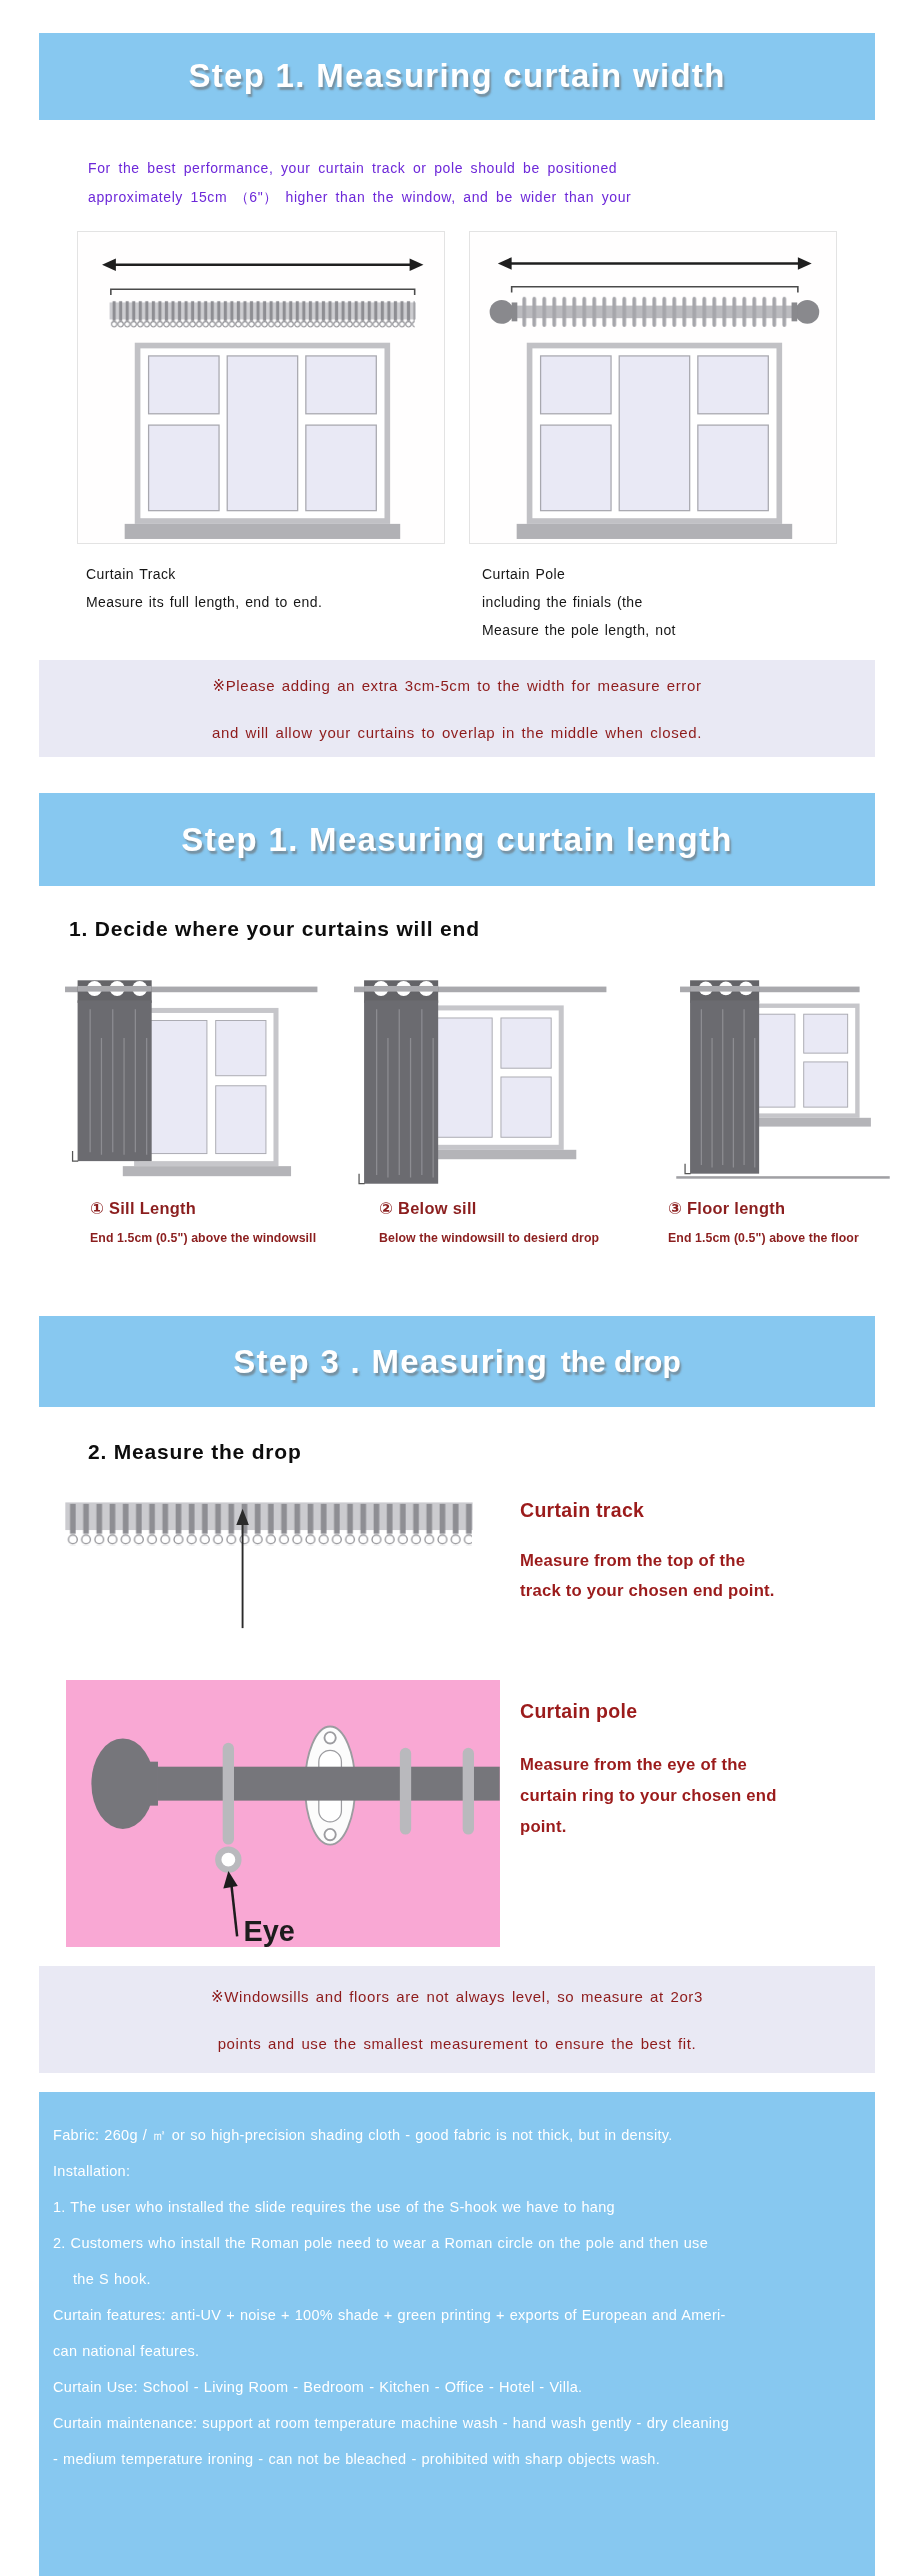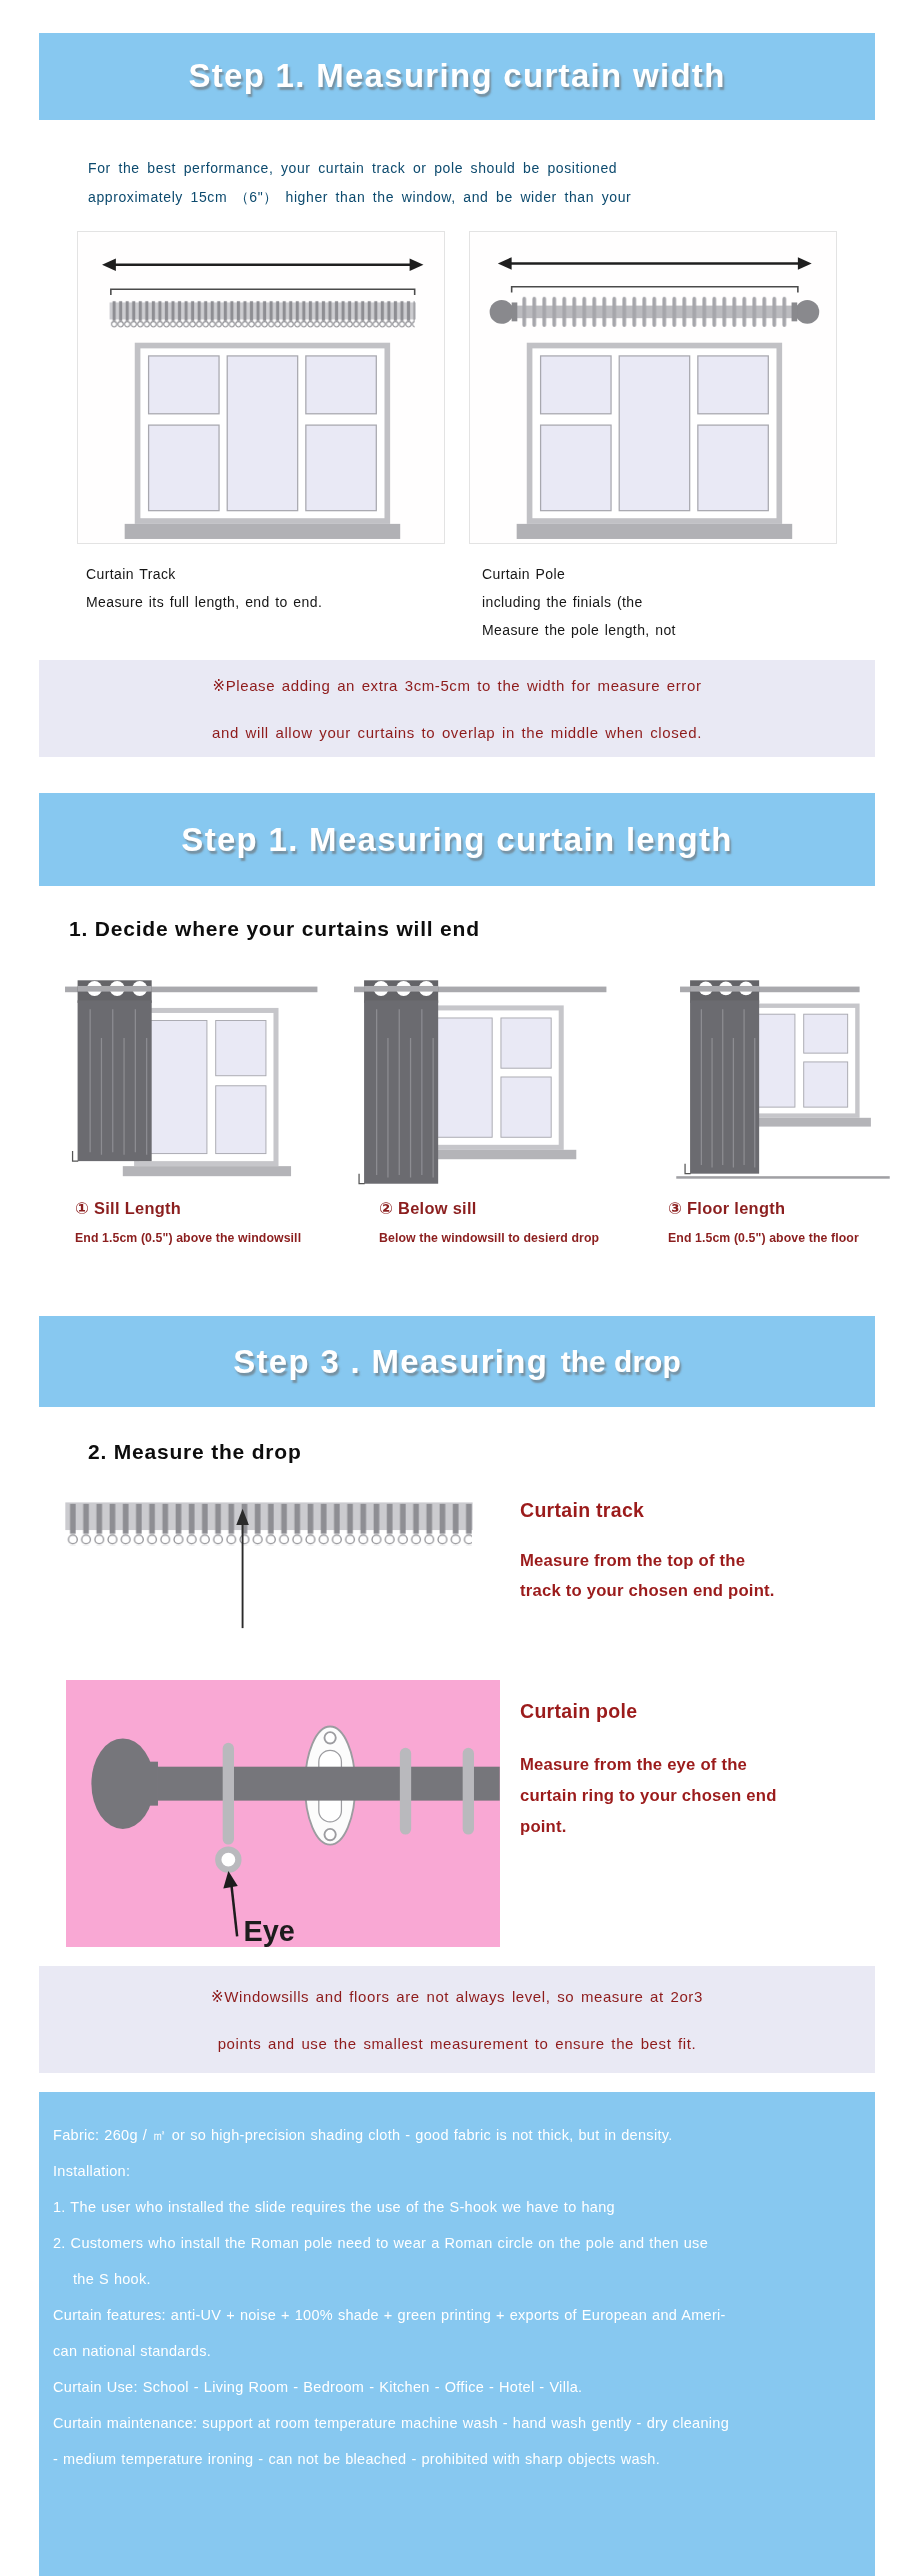--- a/index.html
+++ b/index.html
@@ -9,21 +9,21 @@
   .content{margin-left:39px;width:836px;}
 
   .banner{height:87px;background:#87c8f0;display:flex;align-items:center;justify-content:center;
           color:#fff;font-size:33px;font-weight:bold;letter-spacing:1.3px;
           text-shadow:1.9px 2.5px 1.9px rgba(105,105,105,.6);}
   .banner1{margin-top:12.6px;}
   .banner2{margin-top:36px;height:93px;}
   .banner3{margin-top:48px;height:91px;}
   .banner .sub{font-size:30px;letter-spacing:0;margin-left:12.6px;}
 
-  .intro{margin:34px 0 0 49px;font-size:14px;line-height:29px;color:#0c4a6e;
+  .intro{margin:34px 0 0 49px;font-size:14px;line-height:29px;color:#6d28d9;
          letter-spacing:0.6px;word-spacing:3.1px;}
 
   .cards{display:flex;margin-left:38px;margin-top:19px;gap:24px;}
   .card{width:368px;height:313px;border:0.6px solid #e3e3e3;background:#fffefe;box-sizing:border-box;}
 
   .caps{display:flex;margin-left:47px;margin-top:16.4px;font-size:14px;line-height:28px;
         color:#161616;letter-spacing:0.4px;word-spacing:1.3px;}
   .caps .col1{width:396px;}
   .caps .col2{flex:1;}
 
@@ -37,21 +37,21 @@
   .h2pos{margin:33px 0 0 49px;}
 
   .trio{position:relative;height:221px;margin-top:28px;}
   .trio .d1{position:absolute;left:21px;top:0;}
   .trio .d2{position:absolute;left:310px;top:0;}
   .trio .d3{position:absolute;left:637px;top:0;}
   .trio-caps{position:relative;height:69px;margin-top:8.8px;}
   .tcap{position:absolute;top:0;width:270px;color:#8b1e1e;}
   .tcap .t{font-size:16.4px;font-weight:bold;letter-spacing:0.3px;}
   .tcap .s{font-size:12.3px;font-weight:bold;margin-top:12.6px;letter-spacing:0.1px;}
-  .tc1{left:36px;} .tc2{left:340px;} .tc3{left:629px;}
+  .tc1{left:51px;} .tc2{left:340px;} .tc3{left:629px;}
 
   .trackrow{position:relative;height:146px;margin-top:26.4px;}
   .trackrow svg{position:absolute;left:14.5px;top:0;}
   .redtext{position:absolute;left:481px;top:8.8px;color:#9b1b1b;}
   .redtext .rt{font-size:19.5px;font-weight:bold;letter-spacing:0.3px;}
   .redtext .rl{font-size:16.7px;font-weight:bold;line-height:30px;margin-top:24px;letter-spacing:0.2px;}
 
   .polerow{position:relative;height:269px;margin-top:43px;}
   .panel{position:absolute;left:27px;top:0;width:434px;height:267px;background:#f9a8d4;}
   .polerow .redtext{top:20px;}
@@ -326,21 +326,21 @@
     <div>points and use the smallest measurement to ensure the best fit.</div>
   </div>
 
   <div class="footer">
     <div>Fabric: 260g / ㎡ or so high-precision shading cloth - good fabric is not thick, but in density.</div>
     <div>Installation:</div>
     <div>1. The user who installed the slide requires the use of the S-hook we have to hang</div>
     <div>2. Customers who install the Roman pole need to wear a Roman circle on the pole and then use</div>
     <div class="indent">the S hook.</div>
     <div>Curtain features: anti-UV + noise + 100% shade + green printing + exports of European and Ameri-</div>
-    <div>can national standards.</div>
+    <div>can national features.</div>
     <div>Curtain Use: School - Living Room - Bedroom - Kitchen - Office - Hotel - Villa.</div>
     <div>Curtain maintenance: support at room temperature machine wash - hand wash gently - dry cleaning</div>
     <div>- medium temperature ironing - can not be bleached - prohibited with sharp objects wash.</div>
   </div>
 
 </div>
 </div>
 
 
 </body></html>

